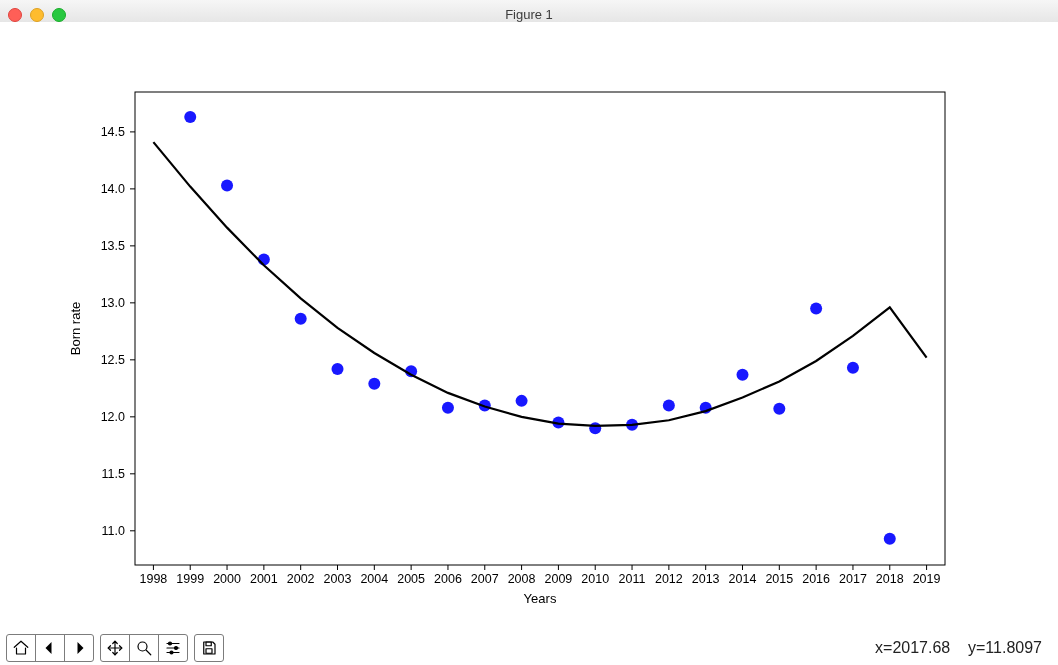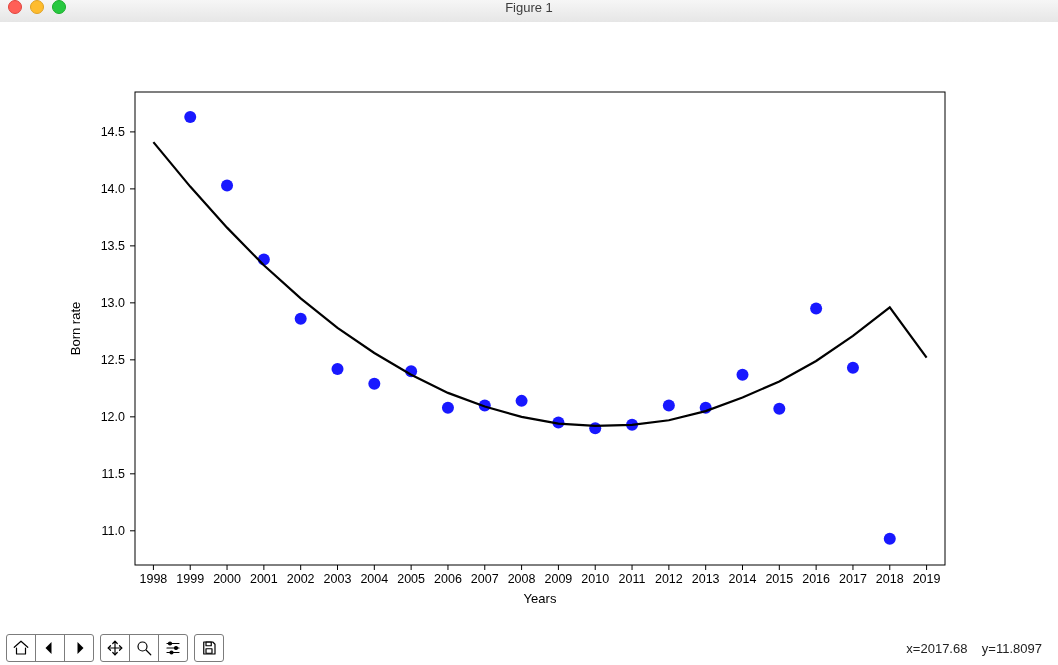--- a/index.html
+++ b/index.html
@@ -10,21 +10,21 @@
     font-family: "Helvetica Neue", Arial, sans-serif;
     background: #ffffff;
     overflow: hidden;
   }
   
   .titlebar {
     height: 22px;
     background: linear-gradient(to bottom, #f6f6f6, #e6e6e6);
     border-bottom: 1px solid #c9c9c9;
     display: flex;
-    align-items: flex-start;
+    align-items: flex-end;
     position: relative;
     text-decoration: underline;
   }
   .traffic-lights {
     display: flex;
     gap: 8px;
     padding-left: 8px;
   }
   .tl {
     width: 12px;
@@ -79,21 +79,21 @@
     justify-content:center;
     cursor:pointer;
   }
   .tb-btn + .tb-btn {
     border-left:1px solid #7c7c7c;
   }
   .tb-btn svg { width:18px; height:18px; }
   .tb-btn svg * { stroke:#000; fill:none; stroke-width:1.6; stroke-linecap:round; stroke-linejoin:round; }
   .toolbar .coords {
     margin-left:auto;
-    font-size:13px;
+    font-size:16px;
     color:#222;
     white-space:pre;
     padding-right:10px;
   }
   
   .axis-label { font-size:13px; fill:#000; }
   .tick-label { font-size:12.5px; fill:#000; }
 </style>
 </head>
 <body>

